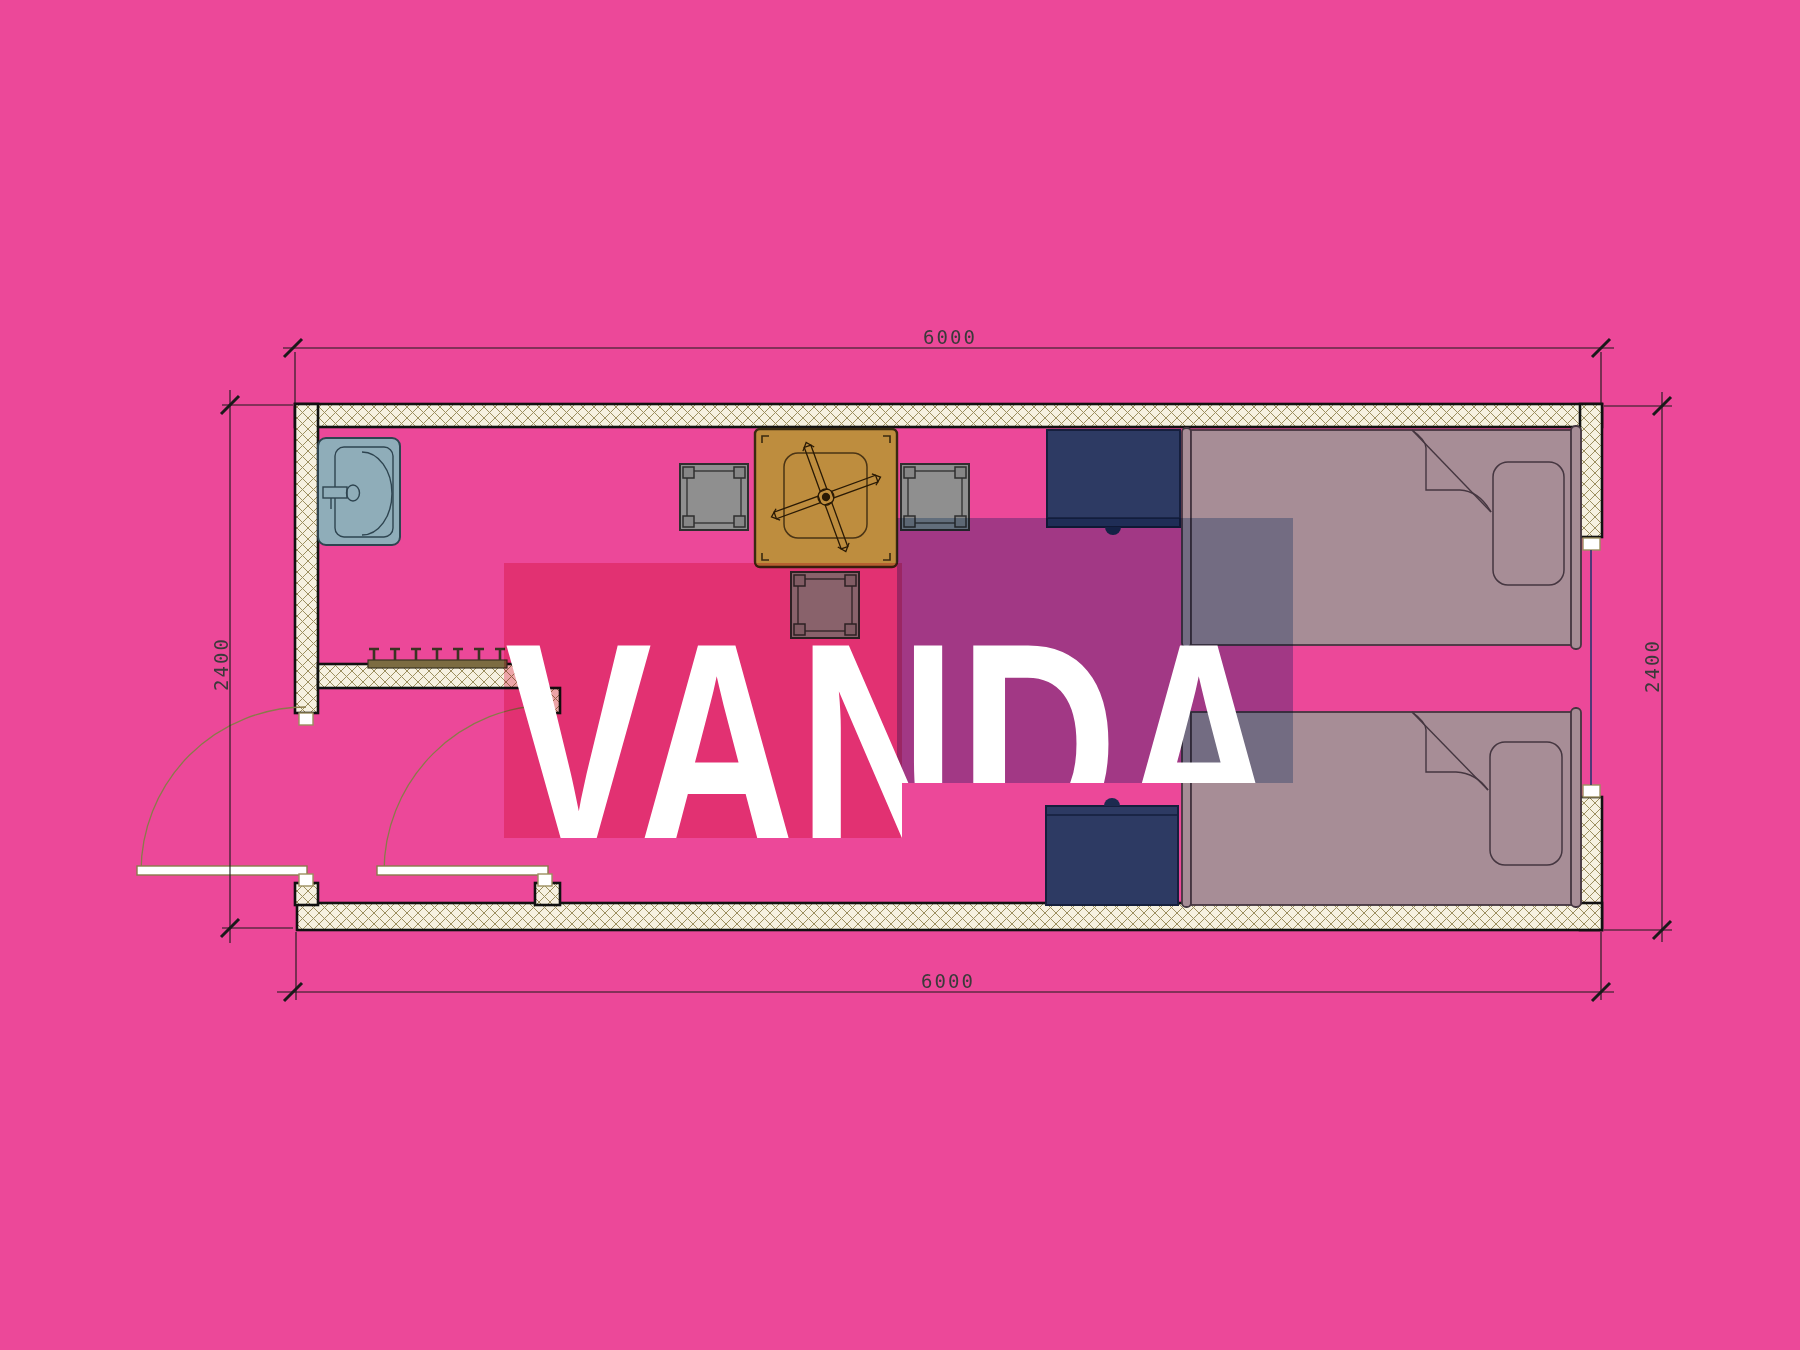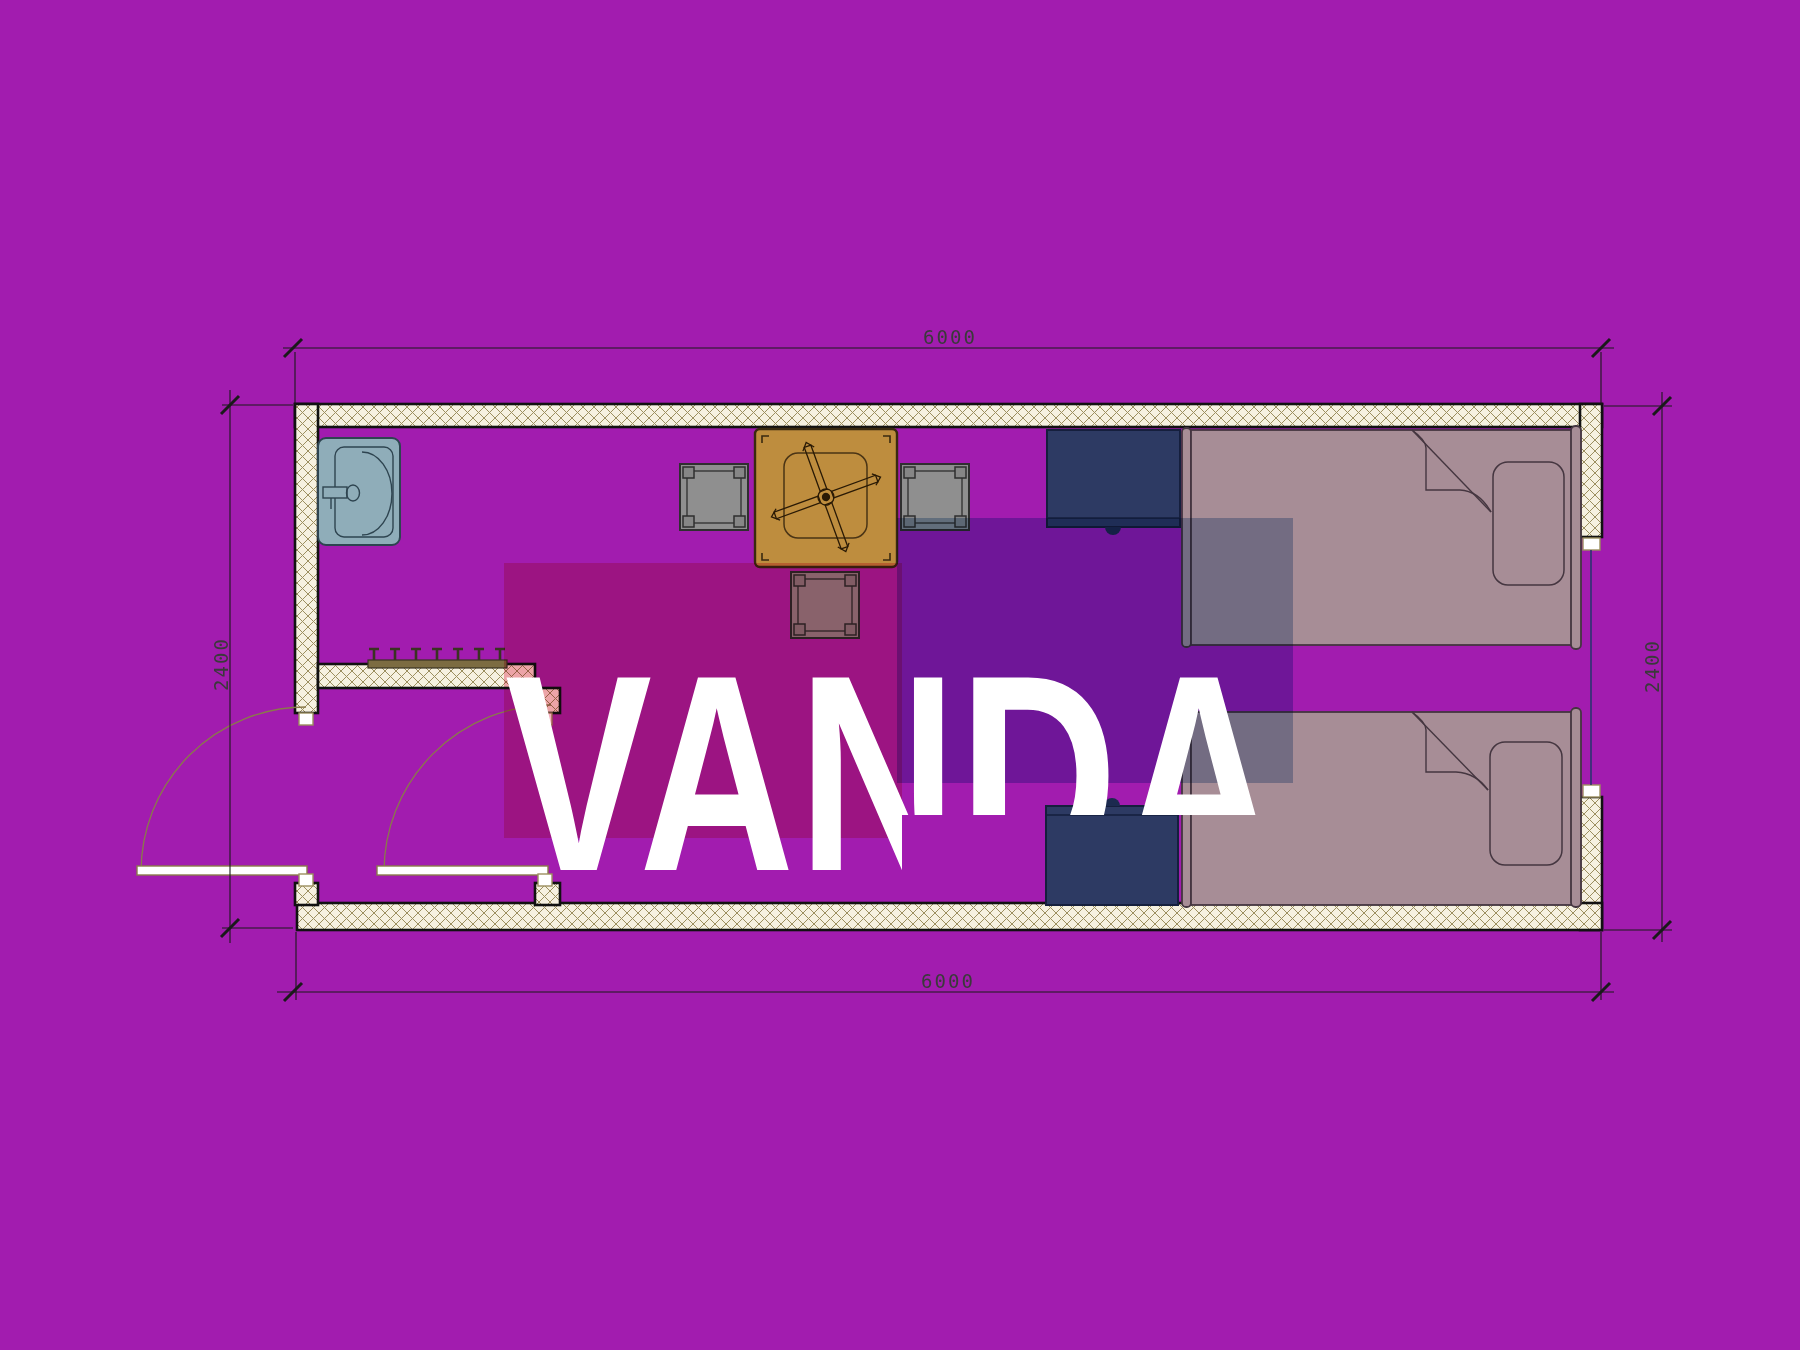--- a/index.html
+++ b/index.html
@@ -1,23 +1,23 @@
 <!DOCTYPE html>
 <html><head>
 <meta charset="utf-8">
 <style>
   html,body{margin:0;padding:0;background:#fff;}
-  #stage{position:relative;width:1800px;height:1350px;background:#a21caf;overflow:hidden;
+  #stage{position:relative;width:1800px;height:1350px;background:#ec4899;overflow:hidden;
          font-family:"Liberation Sans", sans-serif;}
   #plan-svg{position:absolute;left:0;top:0;}
   .dimtext{font-family:"DejaVu Sans Mono", monospace;font-size:19px;fill:#3a3a3a;letter-spacing:2px;}
   .wm-rect{position:absolute;mix-blend-mode:multiply;}
   #wm-pink{left:504px;top:563px;width:398px;height:275px;background:#F5AEBE;}
   #wm-blue{left:897px;top:518px;width:396px;height:265px;background:#AFC4DD;}
-  #wm-clip{position:absolute;left:504px;top:550px;width:790px;height:320px;
+  #wm-clip{position:absolute;left:504px;top:518px;width:790px;height:320px;
            clip-path:polygon(0px 45px,393px 45px,393px 0px,789px 0px,789px 265px,398px 265px,398px 320px,0px 320px);}
   #wm-word{position:absolute;left:1px;top:81px;margin:0;color:#ffffff;font-weight:bold;
            font-size:290px;line-height:1;letter-spacing:2px;white-space:nowrap;
            transform:scaleX(0.76);transform-origin:left top;
            font-family:"Liberation Sans", sans-serif;}
 </style>
 </head>
 <body>
 
 <div id="stage">

